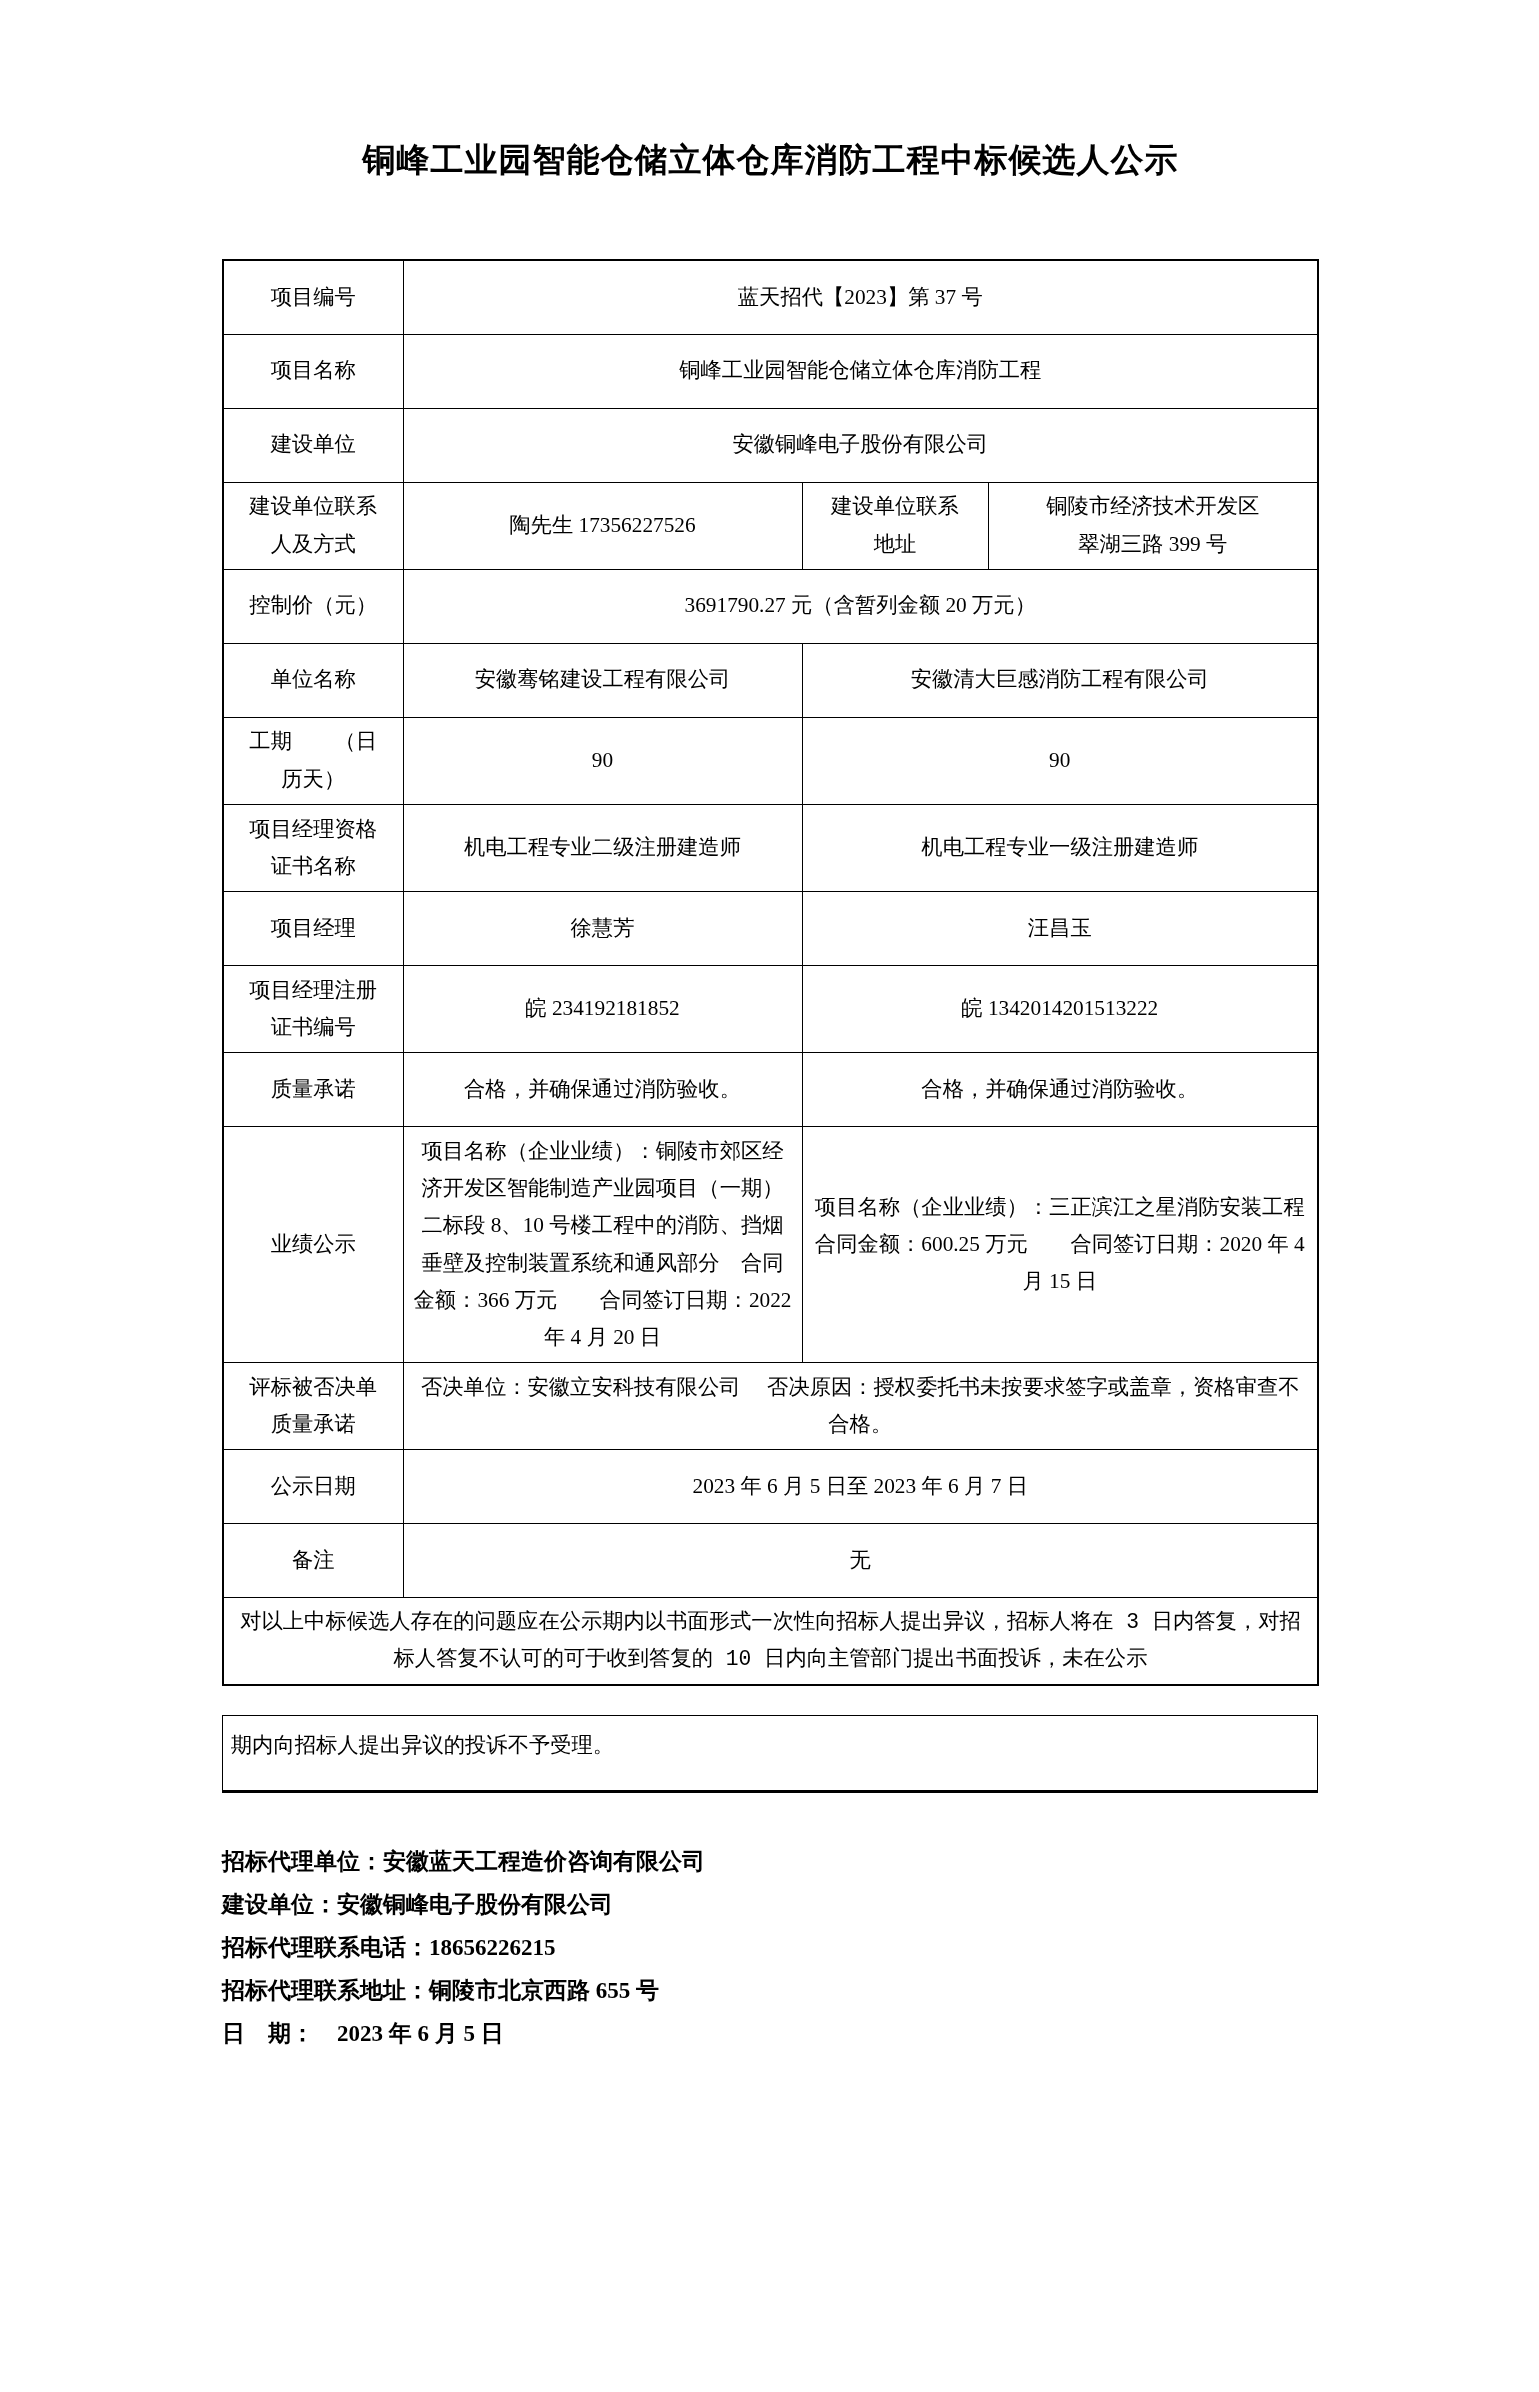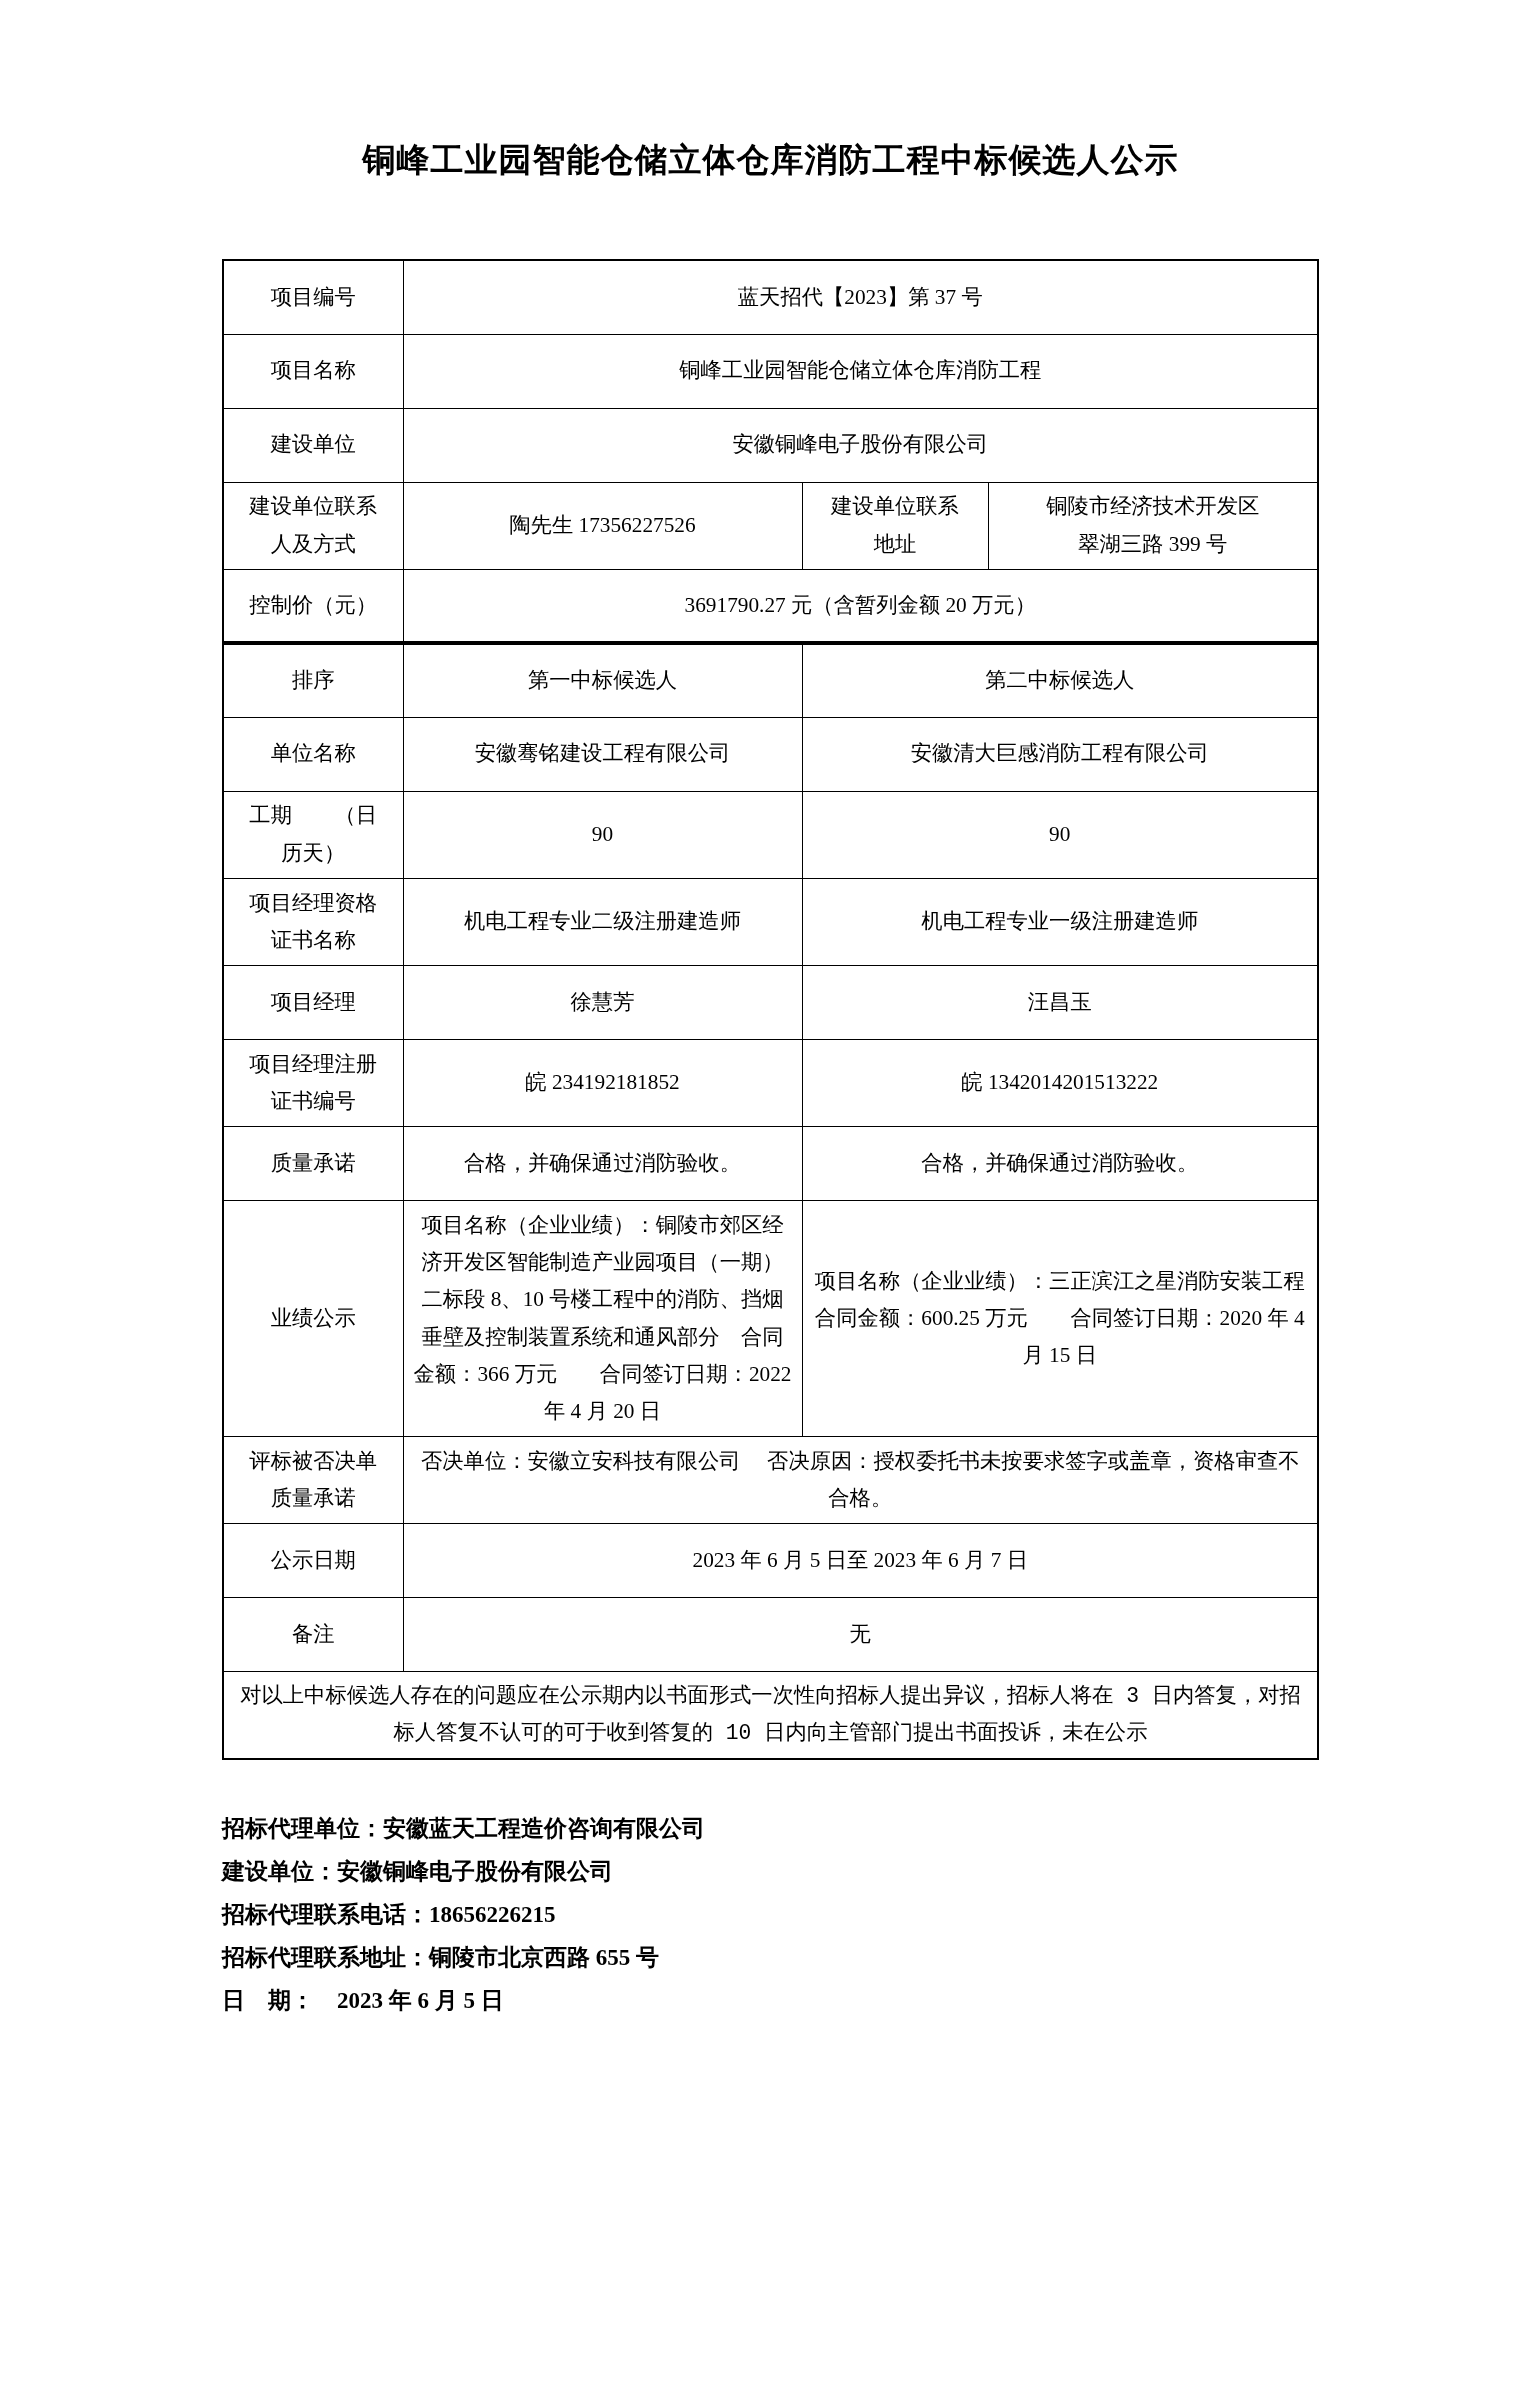--- a/index.html
+++ b/index.html
@@ -112,25 +112,20 @@
           <td class="pre">陶先生 17356227526</td>
           <td class="lbl">建设单位联系
 地址</td>
           <td class="pre">铜陵市经济技术开发区
 翠湖三路 399 号</td>
         </tr>
         <tr>
           <td class="lbl">控制价（元）</td>
           <td colspan="3" class="pre">3691790.27 元（含暂列金额 20 万元）</td>
         </tr>
-        <tr class="thick-top">
-          <td class="lbl">排序</td>
-          <td class="pre">第一中标候选人</td>
-          <td colspan="2" class="pre">第二中标候选人</td>
-        </tr>
         <tr>
           <td class="lbl">单位名称</td>
           <td class="pre">安徽骞铭建设工程有限公司</td>
           <td colspan="2" class="pre">安徽清大巨感消防工程有限公司</td>
         </tr>
         <tr>
           <td class="lbl lbl-left">工期　　（日
 历天）</td>
           <td class="pre">90</td>
           <td colspan="2" class="pre">90</td>
@@ -174,20 +169,23 @@
         <tr>
           <td class="lbl">备注</td>
           <td colspan="3" class="pre">无</td>
         </tr>
         <tr>
           <td colspan="4" class="notice-cell">对以上中标候选人存在的问题应在公示期内以书面形式一次性向招标人提出异议，招标人将在 3 日内答复，对招标人答复不认可的可于收到答复的 10 日内向主管部门提出书面投诉，未在公示</td>
         </tr>
       </tbody>
   </table>
 
+  <div class="cont-box">
+    <span>期内向招标人提出异议的投诉不予受理。</span>
+  </div>
 
   <div class="footer" id="footer">
       <p>招标代理单位：安徽蓝天工程造价咨询有限公司</p>
       <p>建设单位：安徽铜峰电子股份有限公司</p>
       <p>招标代理联系电话：18656226215</p>
       <p>招标代理联系地址：铜陵市北京西路 655 号</p>
       <p>日　期：　2023 年 6 月 5 日</p>
     </div>
 
 </div>

